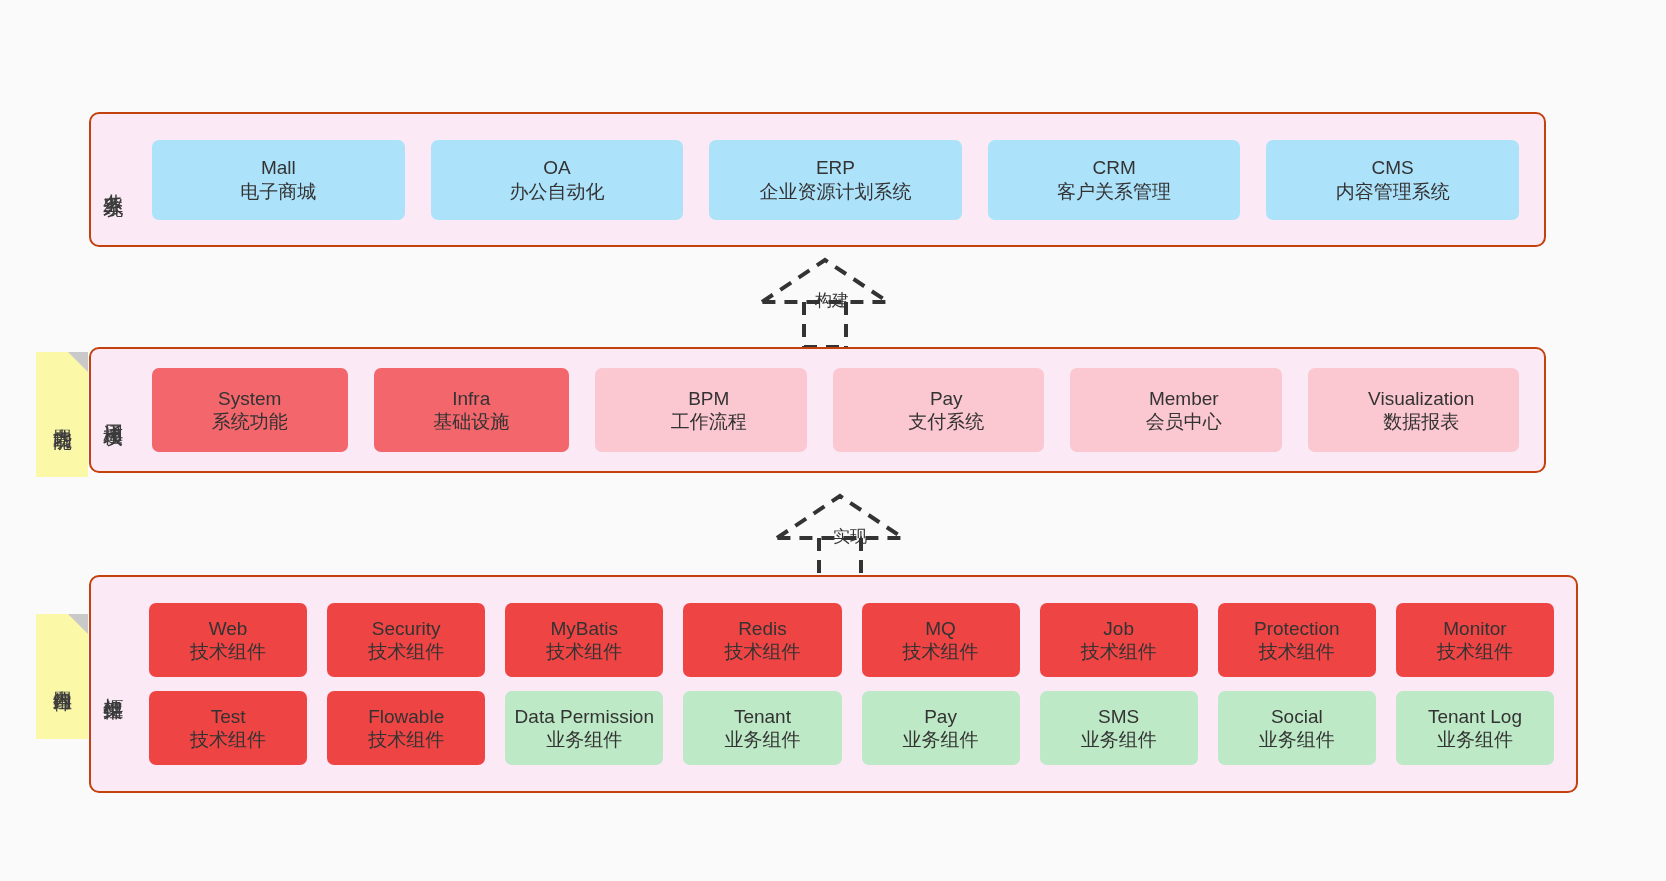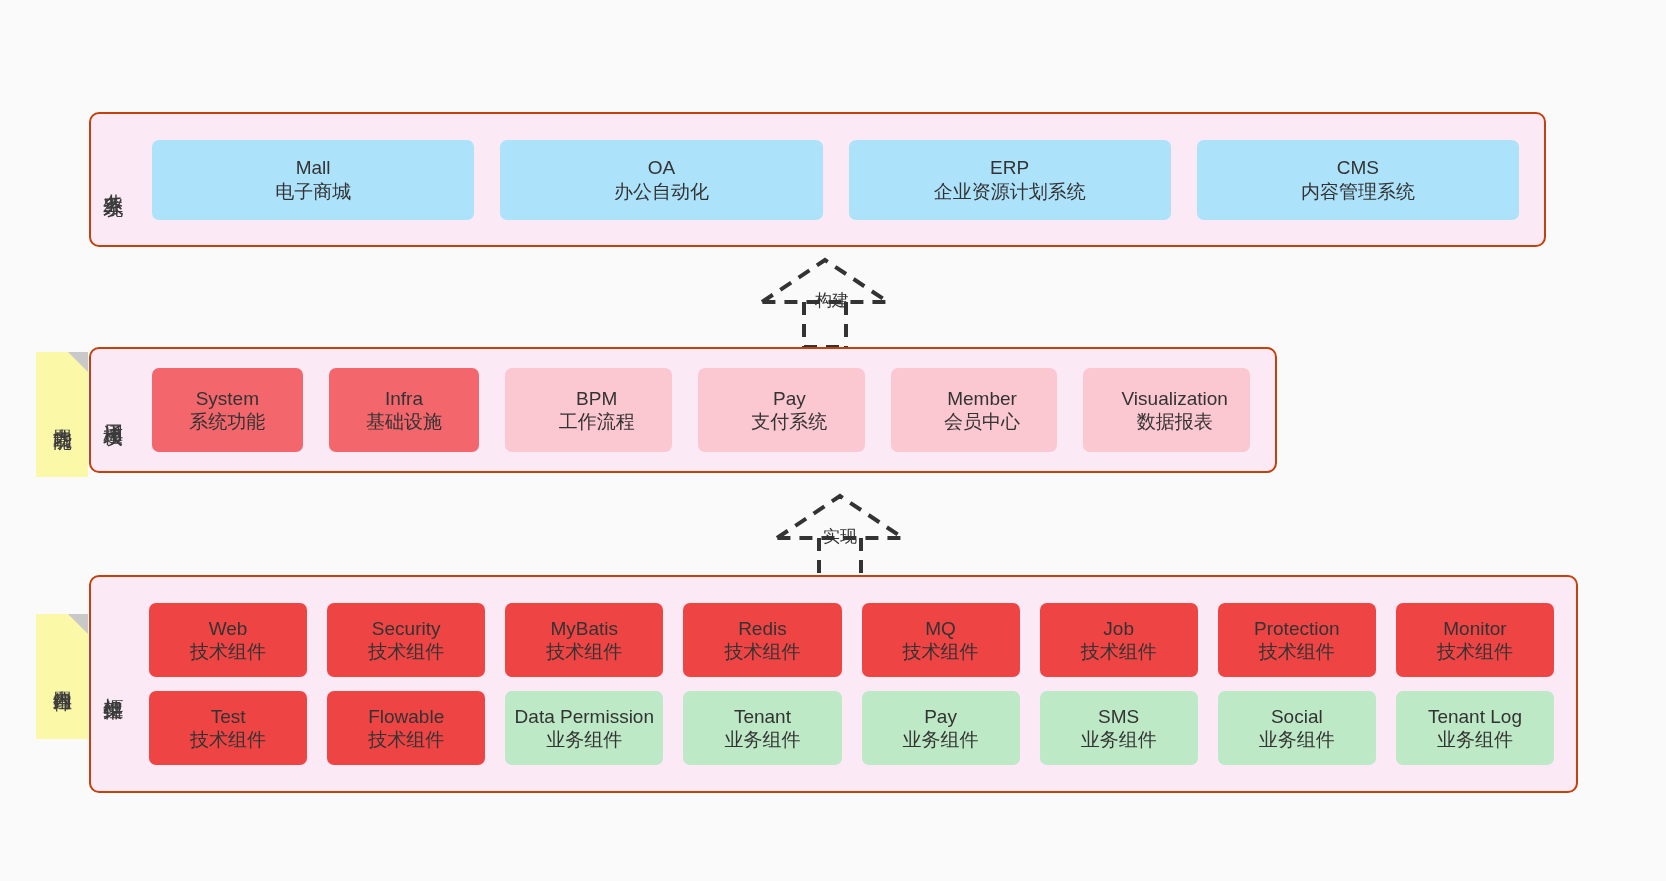--- a/index.html
+++ b/index.html
@@ -83,21 +83,21 @@
   .node .cn { }
 
   .node.blue      { background: #ade2fb; height: 80px; }
   .node.red       { background: #f2666c; height: 84px; }
   .node.pink      { background: #fbc7d1; height: 84px; padding-left: 20px; }
   .node.green     { background: #ef4444; height: 74px; }
   .node.lightgreen{ background: #bde9c6; height: 74px; }
 
   
   #layer-business { left: 89px;  top: 112px; width: 1457px; height: 135px; }
-  #layer-modules  { left: 89px;  top: 347px; width: 1188px; height: 126px; }
+  #layer-modules  { left: 89px;  top: 347px; width: 1457px; height: 126px; }
   #layer-framework{ left: 89px;  top: 575px; width: 1489px; height: 218px; }
 
   #layer-business .node  { margin: 0 13px; }
   #layer-modules  .node  { margin: 0 13px; }
   #layer-framework .node { margin: 0 10px; }
 
   #layer-framework .layer-title { font-size: 20px; }
 
   
   .sticky {
@@ -137,41 +137,45 @@
     position: absolute;
     font-size: 17px;
     color: #333;
     background: transparent;
     white-space: nowrap;
     user-select: none;
   }
   #connector-build   { left: 740px; top: 252px; width: 200px; height: 95px; }
   #connector-build .label   { left: 75px; top: 37px; }
   #connector-implement { left: 755px; top: 488px; width: 200px; height: 95px; }
-  #connector-implement .label { left: 68px; top: 37px; font-family: Liberation Serif, serif; }
+  #connector-implement .label { left: 78px; top: 37px; font-family: Liberation Serif, serif; }
 </style>
 </head>
 <body>
 
 <div id="canvas">
 
   <div class="layer" id="layer-business">
     <div class="layer-title">业务系统</div>
     <div class="layer-body">
       <div class="node blue">
         <span class="en">Mall</span>
         <span class="cn">电子商城</span>
       </div>
       <div class="node blue">
         <span class="en">OA</span>
         <span class="cn">办公自动化</span>
       </div>
       <div class="node blue">
         <span class="en">ERP</span>
         <span class="cn">企业资源计划系统</span>
+      </div>
+      <div class="node blue">
+        <span class="en">CRM</span>
+        <span class="cn">客户关系管理</span>
       </div>
       <div class="node blue">
         <span class="en">CMS</span>
         <span class="cn">内容管理系统</span>
       </div>
     </div>
   </div>
 
   <div class="connector" id="connector-build">
     <svg width="200" height="95" viewBox="0 0 200 95">

